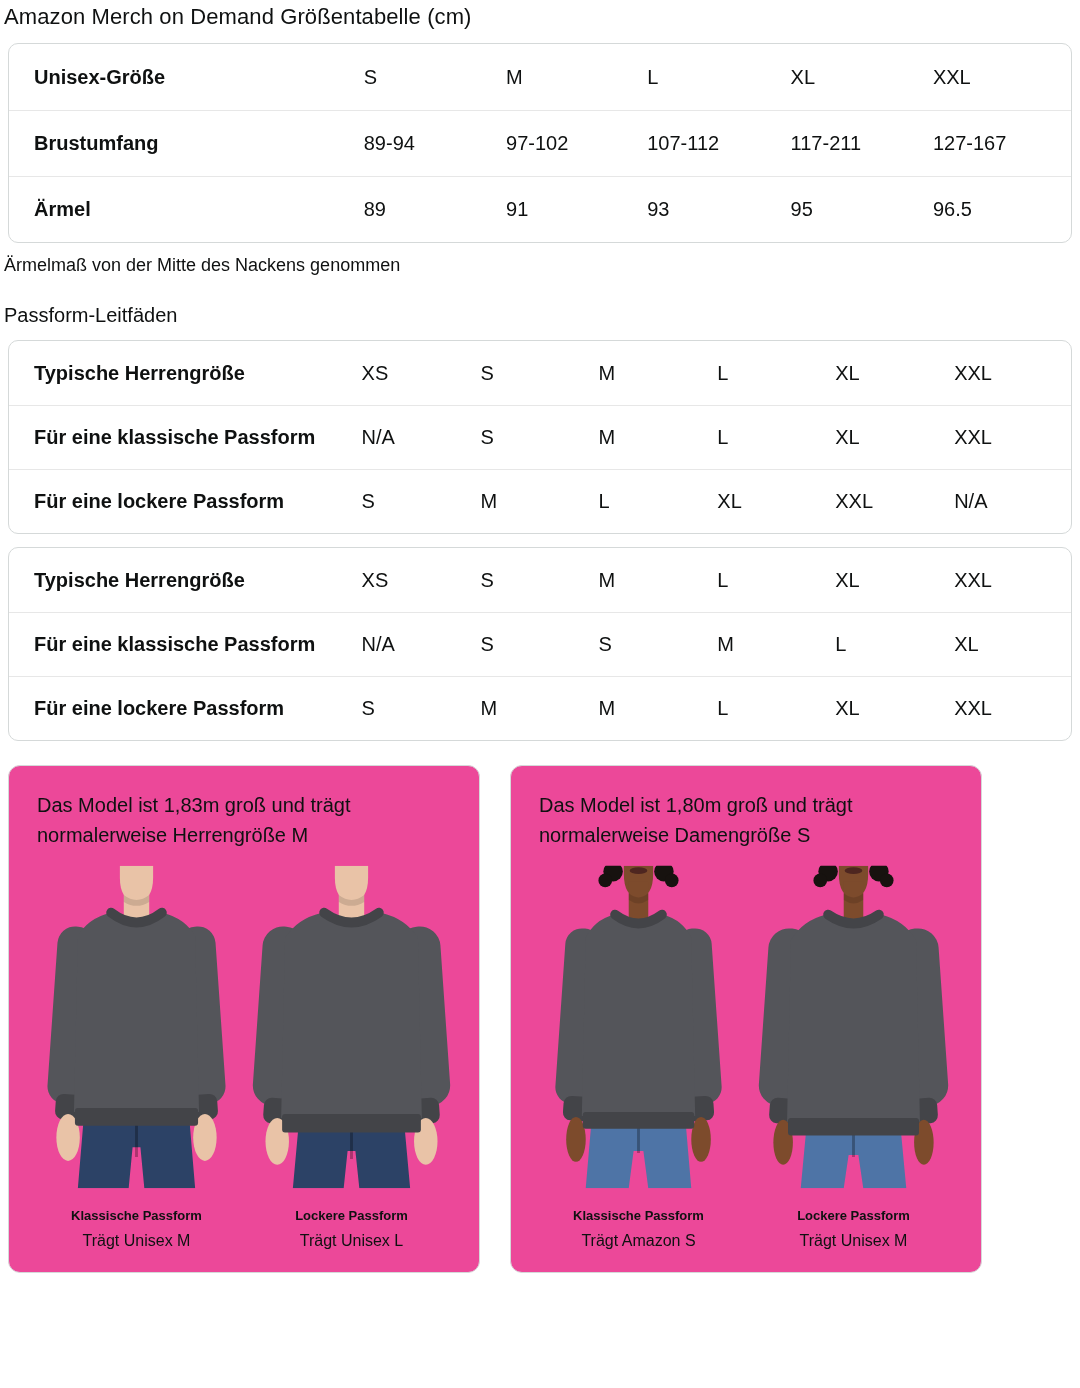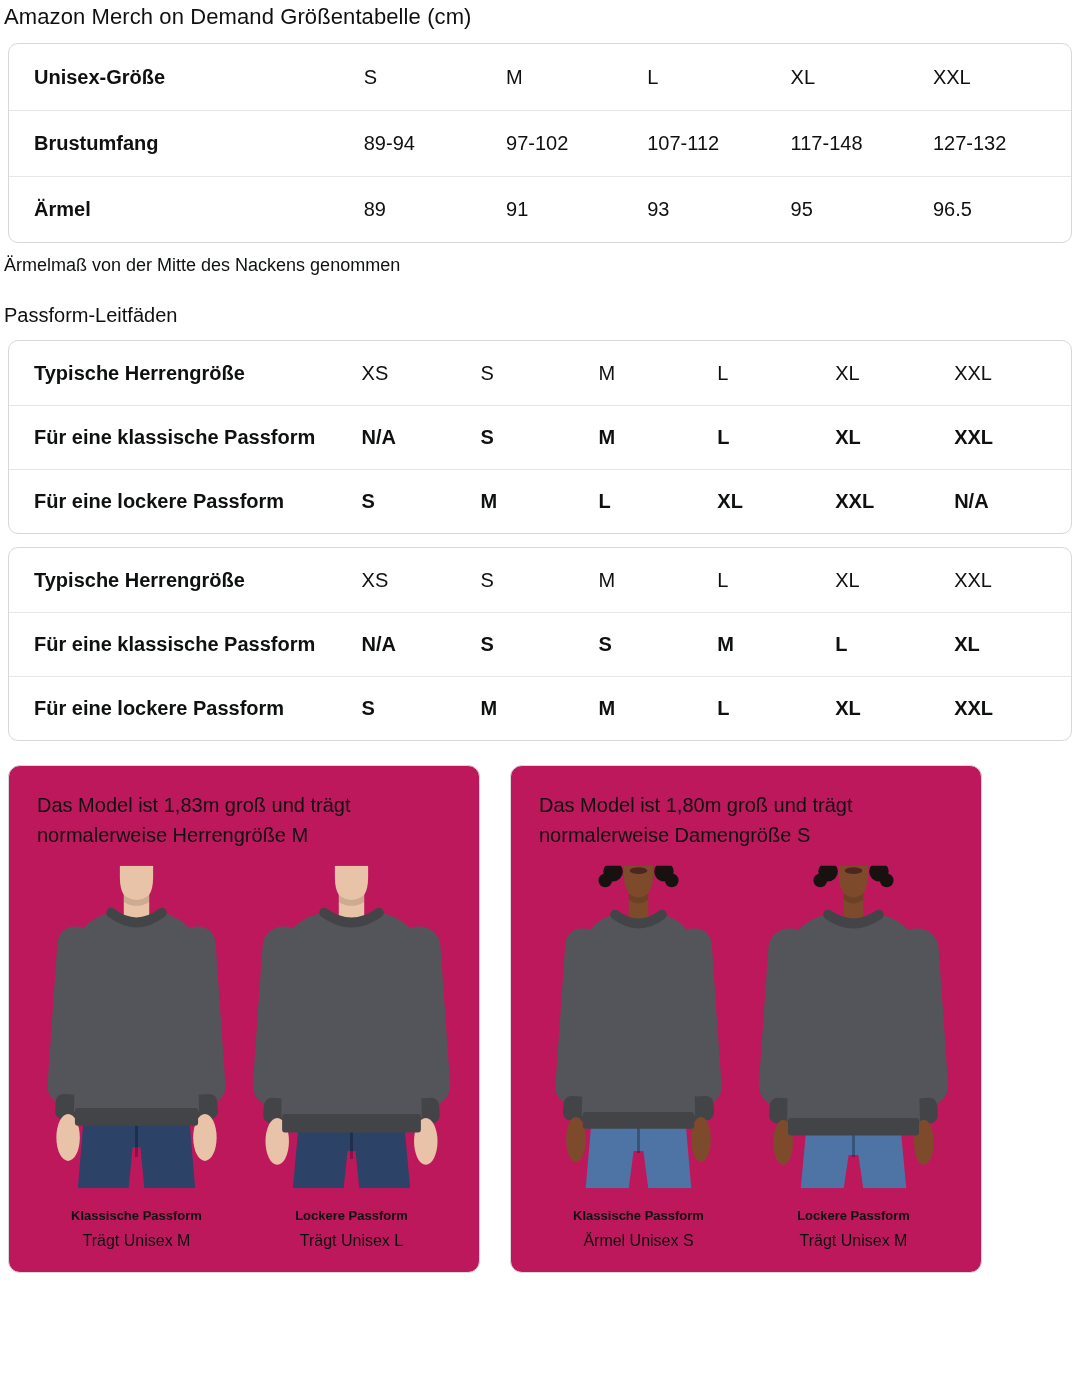--- a/index.html
+++ b/index.html
@@ -30,31 +30,31 @@
     border:1px solid var(--table-border);border-radius:10px;
     font-size:20px;table-layout:fixed;
   }
   table.tbl td{
     height:66px;vertical-align:middle;text-align:left;
     border-top:1px solid var(--row-divider);
     white-space:nowrap;overflow:hidden;
   }
   table.tbl td:first-child{padding-left:25px;font-weight:700;}
   table.tbl tr:first-child td{border-top:none;}
-  table.fit td{height:64px;font-weight:bold;}
+  table.fit td{height:64px;}
   table.fit tr:first-child td{font-weight:700;}
   table.fit tr:first-child td + td{font-weight:400;}
   .note{font-size:18px;margin:12px 0 0 4px;}
   .subhead{font-size:20px;font-weight:400;margin:28px 0 0 4px;}
   .gap-md{margin-top:22px;}
   .gap-lg{margin-top:28px;}
   .cards{display:flex;gap:30px;margin:24px 8px 0;}
   .card{
     width:517px;border:1px solid var(--table-border);border-radius:12px;
-    padding:24px 20px 22px;background:#be185d;
+    padding:24px 20px 22px;background:#ec4899;
   }
   .card-desc{font-size:20px;line-height:30px;padding-left:8px;padding-right:4px;}
   .figs{display:flex;margin-top:12px;}
   .fig{width:50%;text-align:center;}
   .fig svg{display:block;margin:0 auto;}
   .fit-label{font-size:13px;font-weight:700;margin-top:16px;}
   .wears-label{font-size:16px;margin-top:9px;}
   
   .skin-m{fill:var(--skin-male);}
   .skin-f{fill:var(--skin-female);}
@@ -174,22 +174,22 @@
       <td>M</td>
       <td>L</td>
       <td>XL</td>
       <td>XXL</td>
     </tr>
     <tr>
       <td>Brustumfang</td>
       <td>89-94</td>
       <td>97-102</td>
       <td>107-112</td>
-      <td>117-148</td>
-      <td>127-132</td>
+      <td>117-211</td>
+      <td>127-167</td>
     </tr>
     <tr>
       <td>Ärmel</td>
       <td>89</td>
       <td>91</td>
       <td>93</td>
       <td>95</td>
       <td>96.5</td>
     </tr>
   </tbody>
@@ -309,21 +309,21 @@
 
     <section class="card">
       <p class="card-desc">Das Model ist 1,80m groß und trägt normalerweise Damengröße S</p>
       <div class="figs">
         <figure class="fig">
           <svg width="215" height="330" viewBox="0 0 220 330">
               <use href="#fig-female-classic"></use>
             </svg>
           <figcaption>
             <div class="fit-label">Klassische Passform</div>
-            <div class="wears-label">Ärmel Unisex S</div>
+            <div class="wears-label">Trägt Amazon S</div>
           </figcaption>
         </figure>
         <figure class="fig">
           <svg width="215" height="330" viewBox="0 0 220 330">
               <use href="#fig-female-loose"></use>
             </svg>
           <figcaption>
             <div class="fit-label">Lockere Passform</div>
             <div class="wears-label">Trägt Unisex M</div>
           </figcaption>

